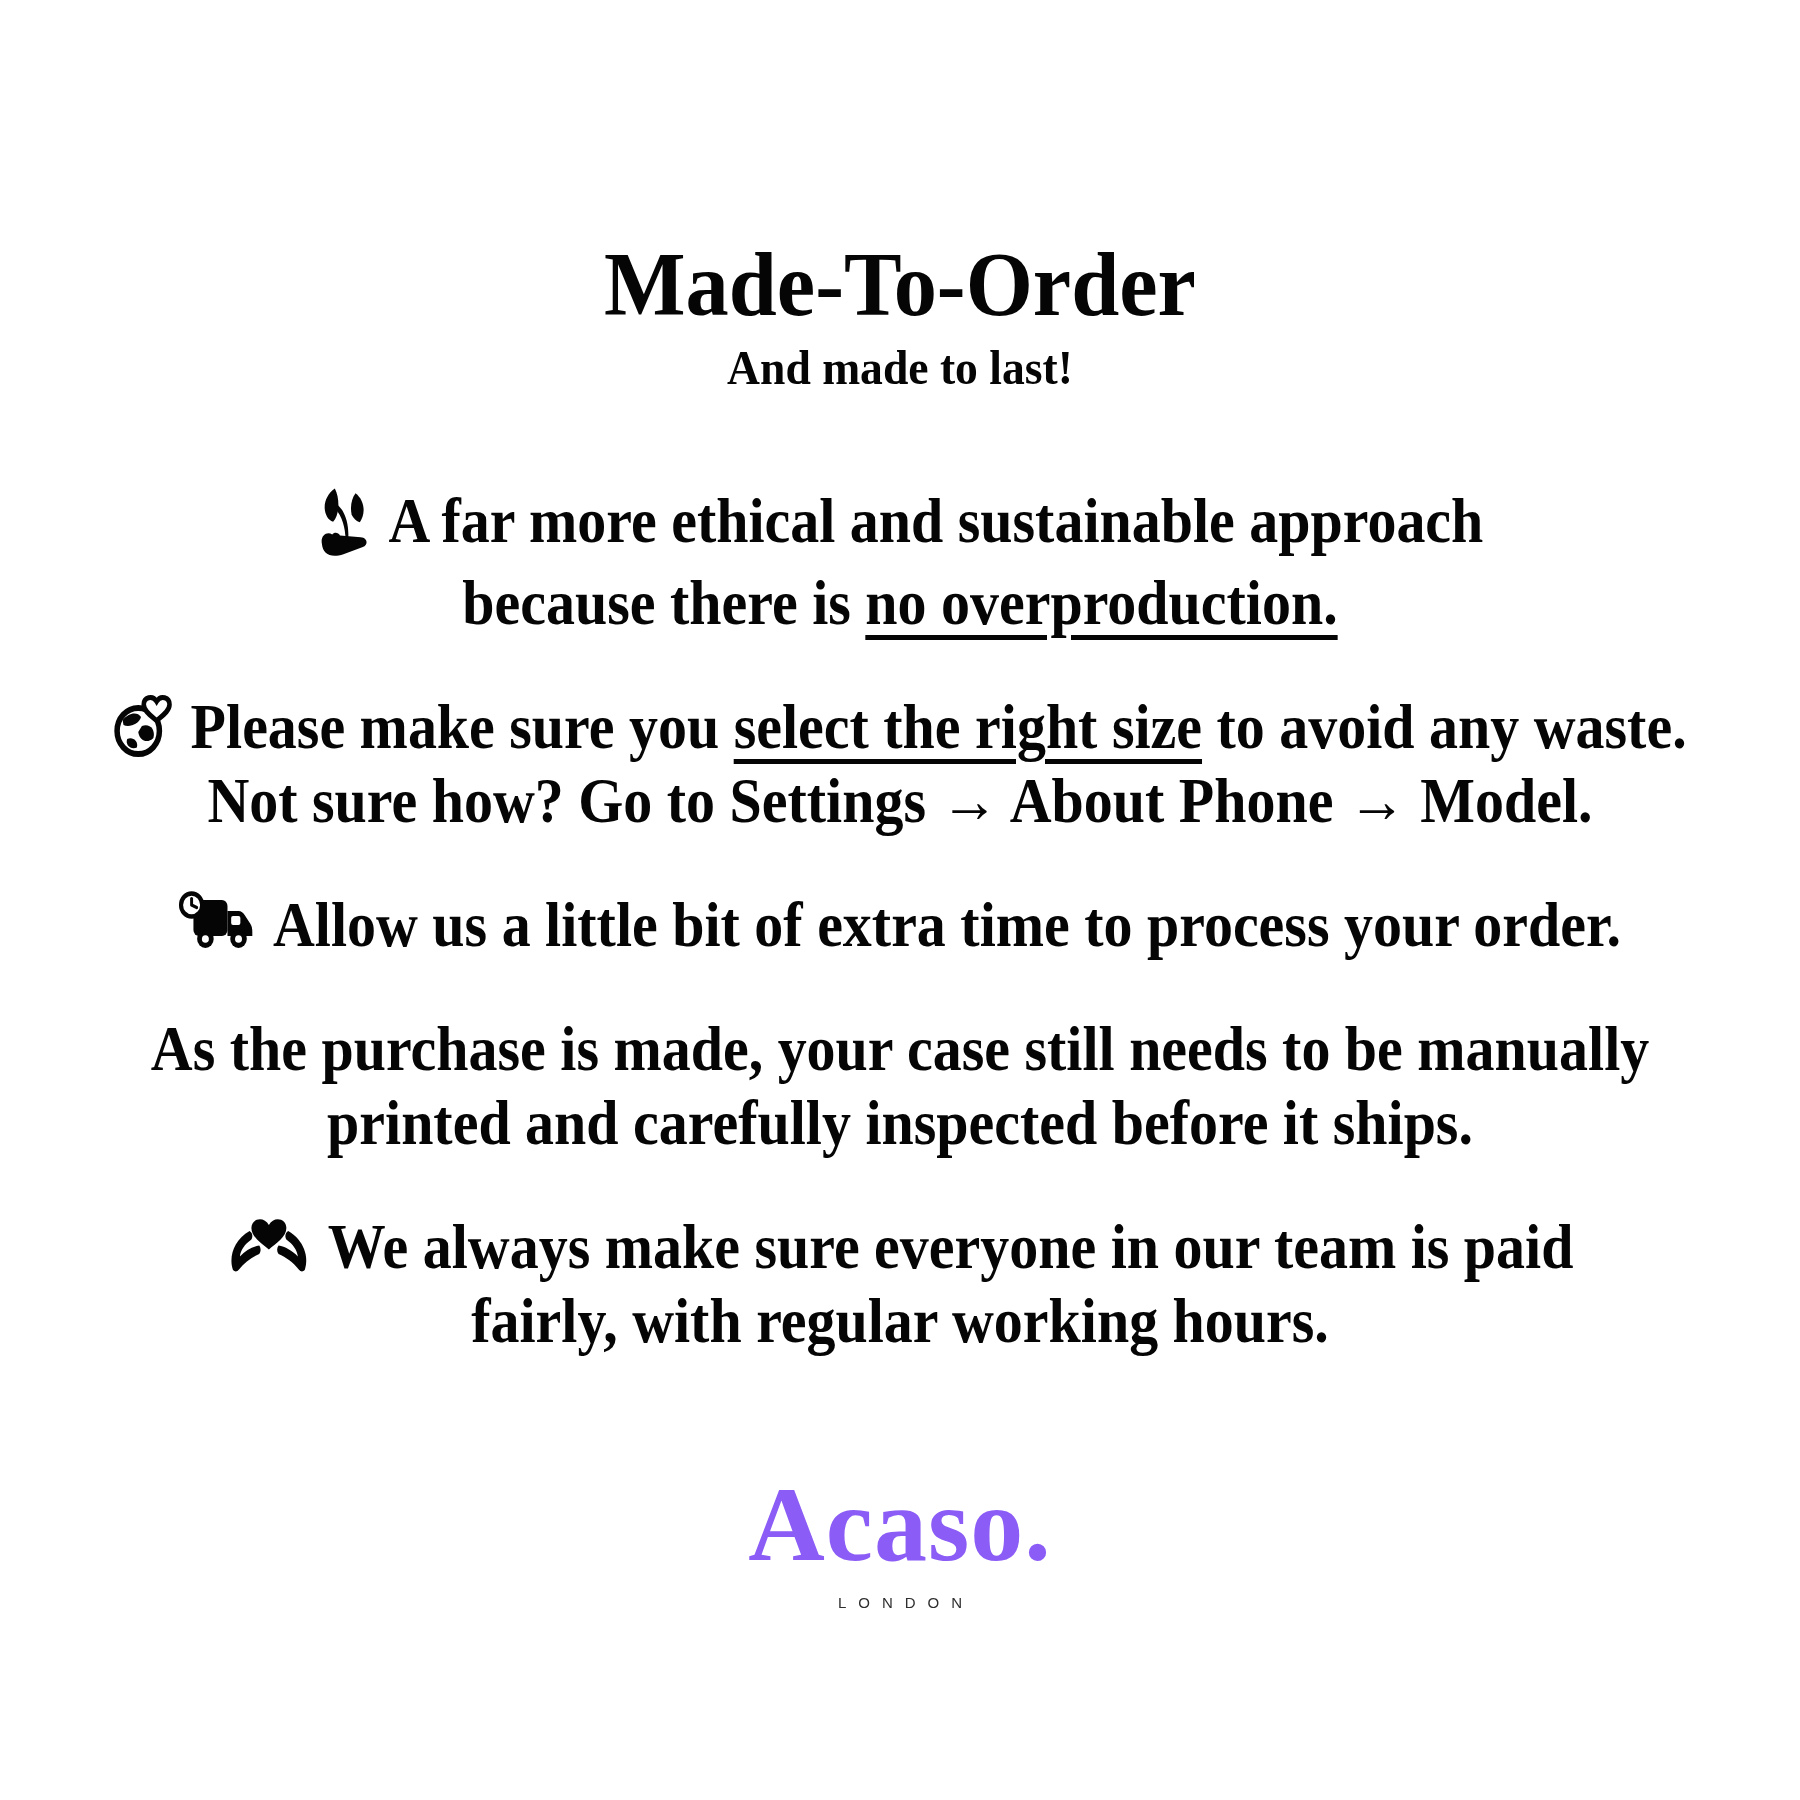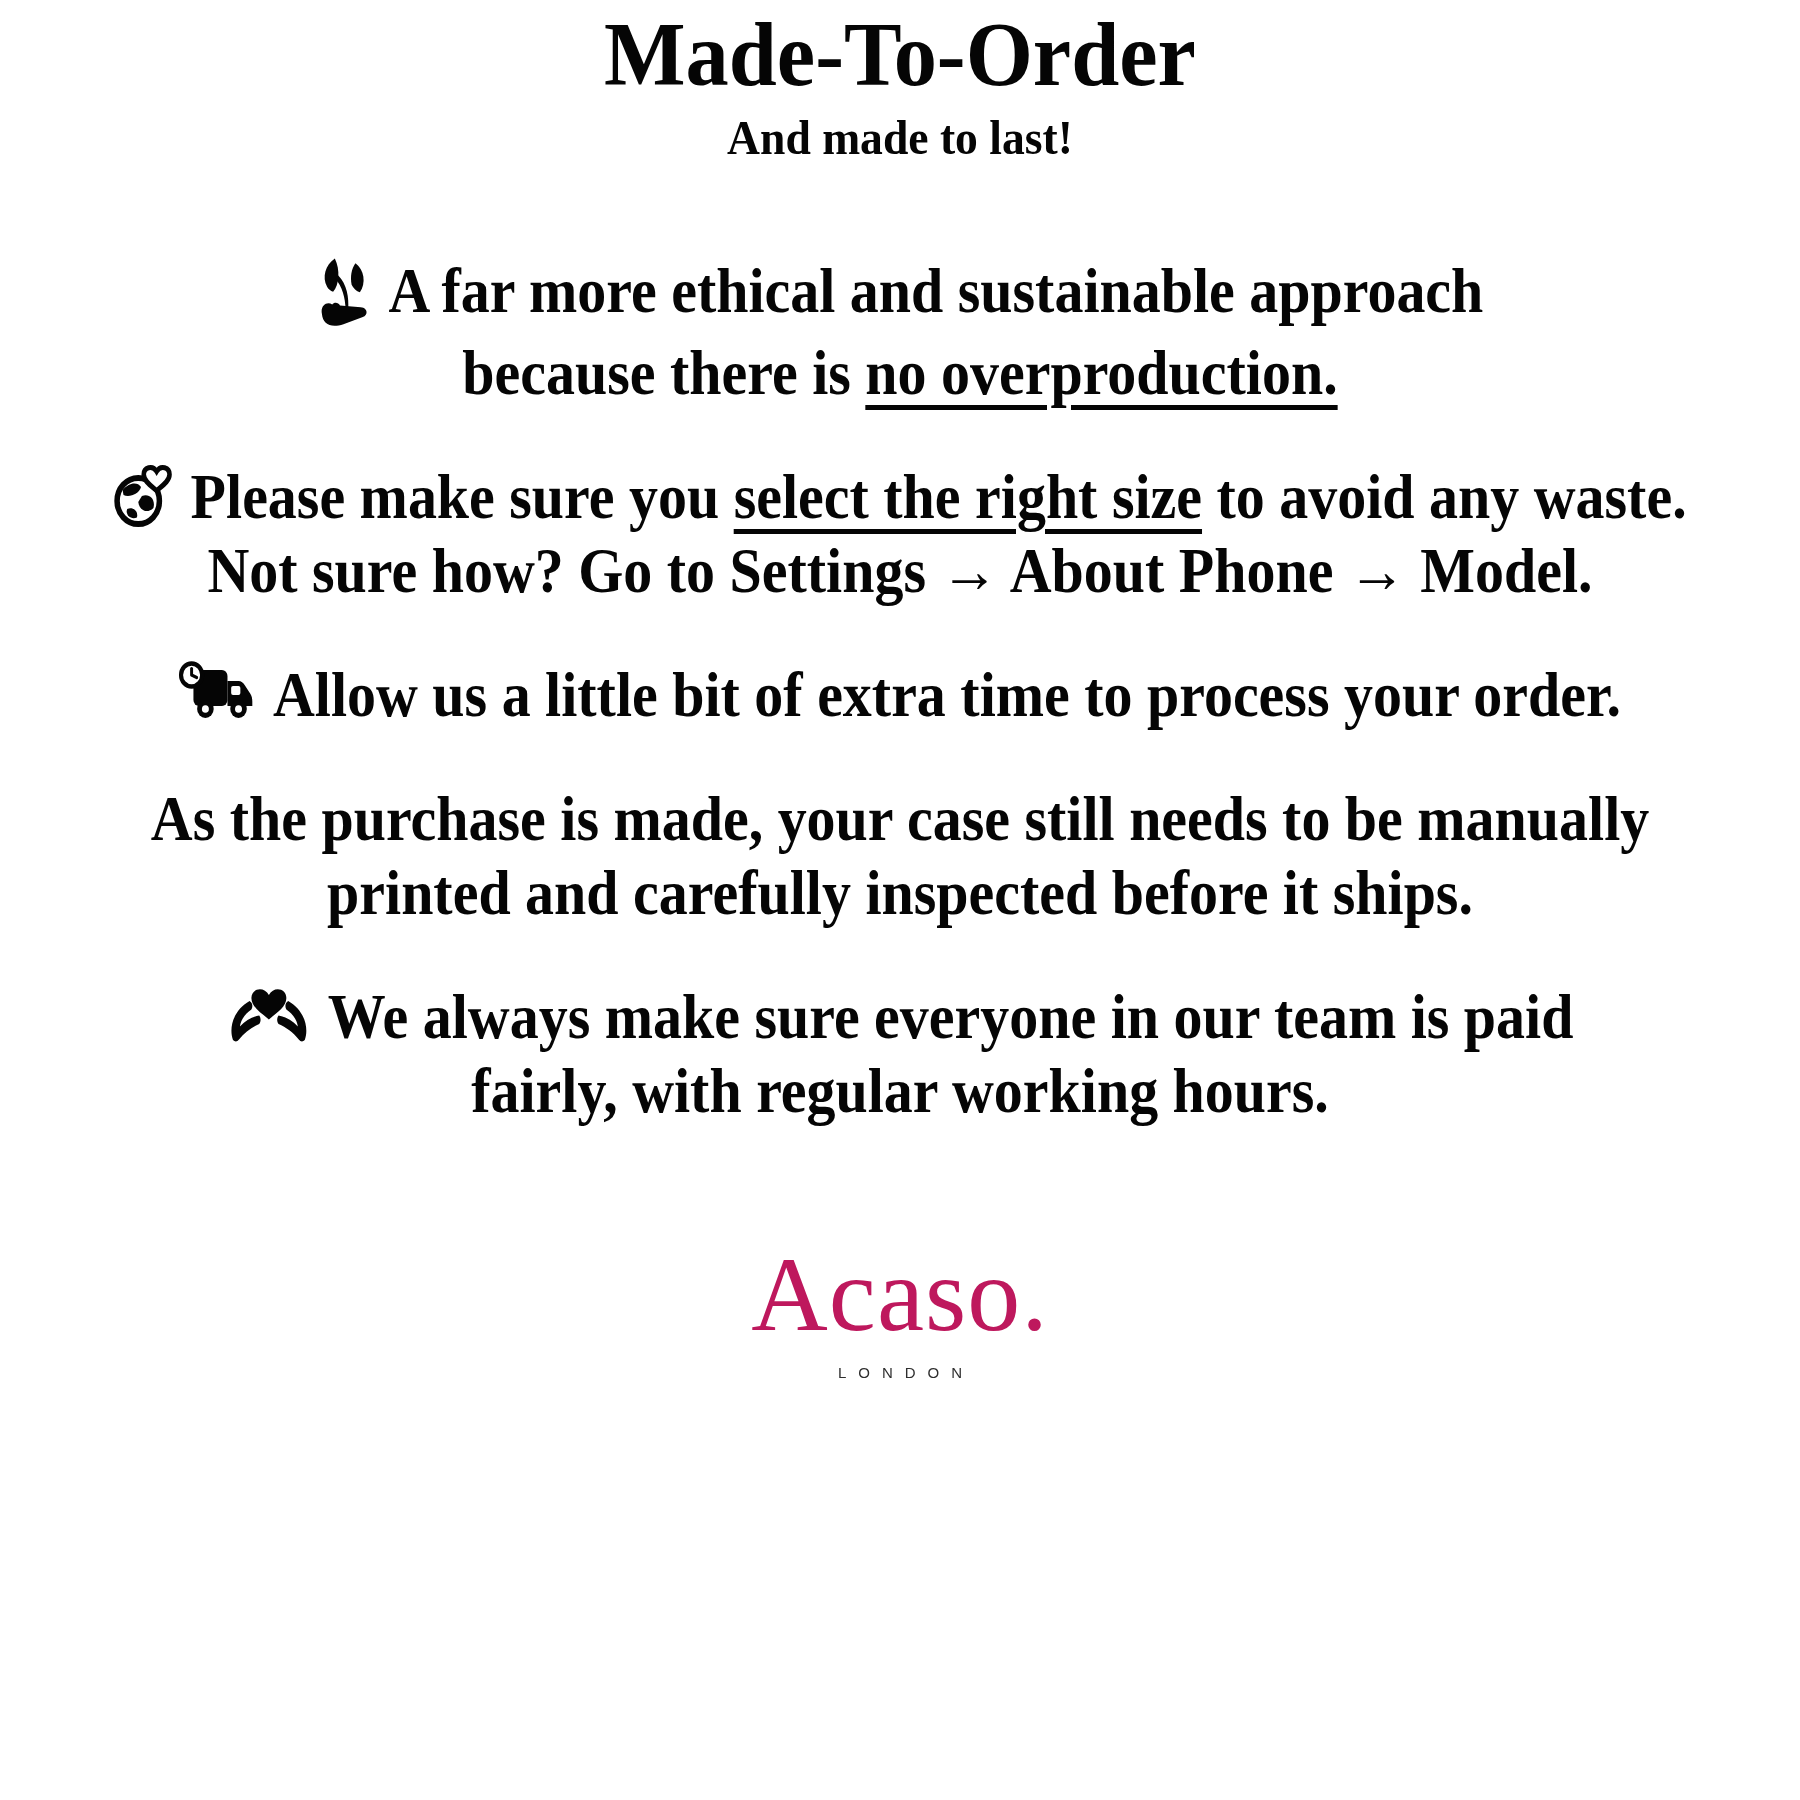--- a/index.html
+++ b/index.html
@@ -1,20 +1,21 @@
 <!DOCTYPE html>
 <html><head>
 <meta charset="utf-8">
 <style>
   html,body { margin:0; padding:0; background:#ffffff; }
   .page {
     position:relative;
     width:1800px; height:1800px;
     background:#ffffff;
     box-sizing:border-box;
+    padding-top:230px;
     font-family:"Liberation Serif", serif;
     color:#050505;
     text-align:center;
     overflow:hidden;
   }
   .title {
     margin:0;
     font-size:90px;
     line-height:110px;
     font-weight:700;
@@ -47,22 +48,22 @@
   .icon { display:inline-block; margin-right:18px; line-height:0; }
   .icon svg { display:inline-block; }
   .icon-seedling { vertical-align:-24px; }
   .icon-globe    { vertical-align:-11px; }
   .icon-truck    { vertical-align:-5px; }
   .icon-hands    { vertical-align:-7px; }
   .logo-wrap { margin-top:112px; }
   .logo-brand {
     font-size:106px;
     line-height:110px;
-    font-weight:400;
-    color:#be185d;
+    font-weight:700;
+    color:#8b5cf6;
     letter-spacing:1px;
   }
   .logo-city {
     margin-top:10px;
     font-family:"Liberation Sans", sans-serif;
     font-size:15px;
     line-height:26px;
     font-weight:400;
     letter-spacing:12px;
     text-indent:12px;

